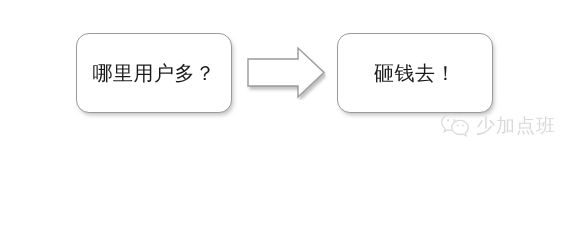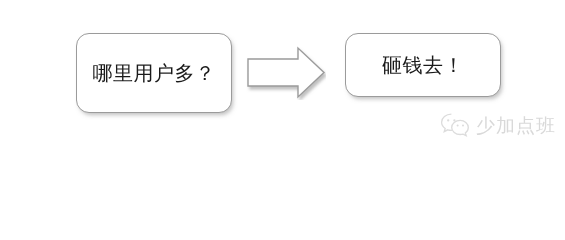--- a/index.html
+++ b/index.html
@@ -39,24 +39,24 @@
     white-space: nowrap;
   }
 
   #node-question {
     left: 76px;
     top: 33px;
     width: 156px;
     height: 80px;
   }
   #node-action {
-    left: 345px;
+    left: 337px;
     top: 33px;
     width: 156px;
-    height: 64px;
+    height: 80px;
   }
 
   
   #arrow {
     position: absolute;
     left: 246px;
     top: 46px;
     width: 80px;
     height: 54px;
   }

